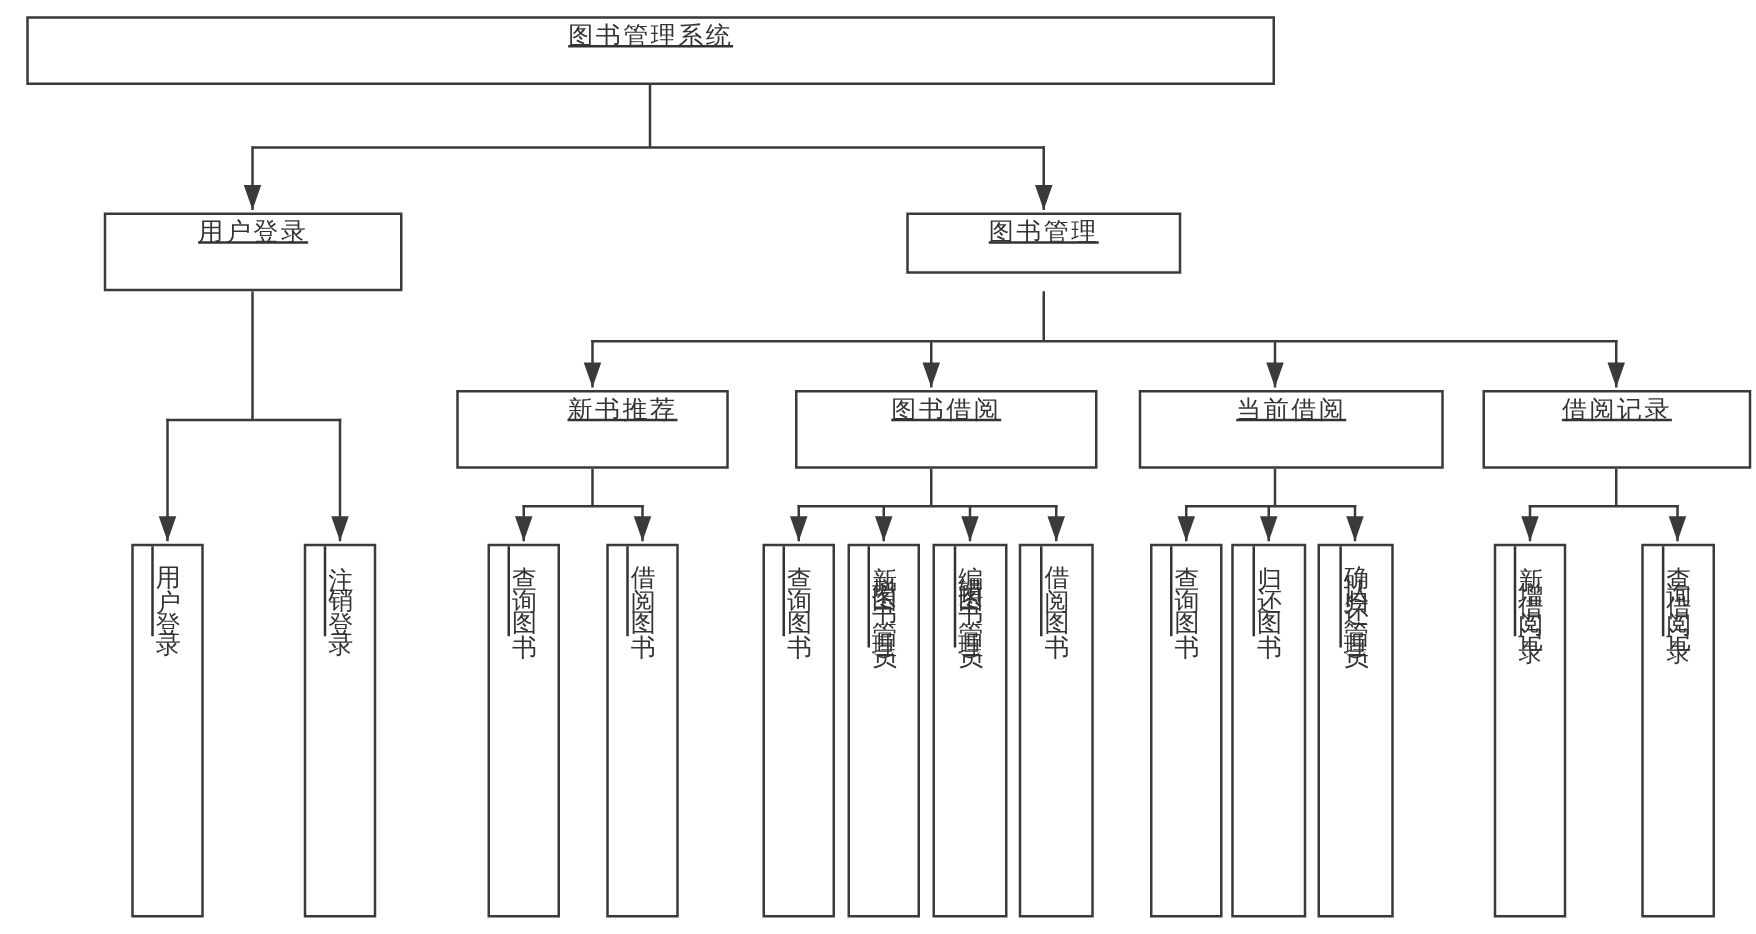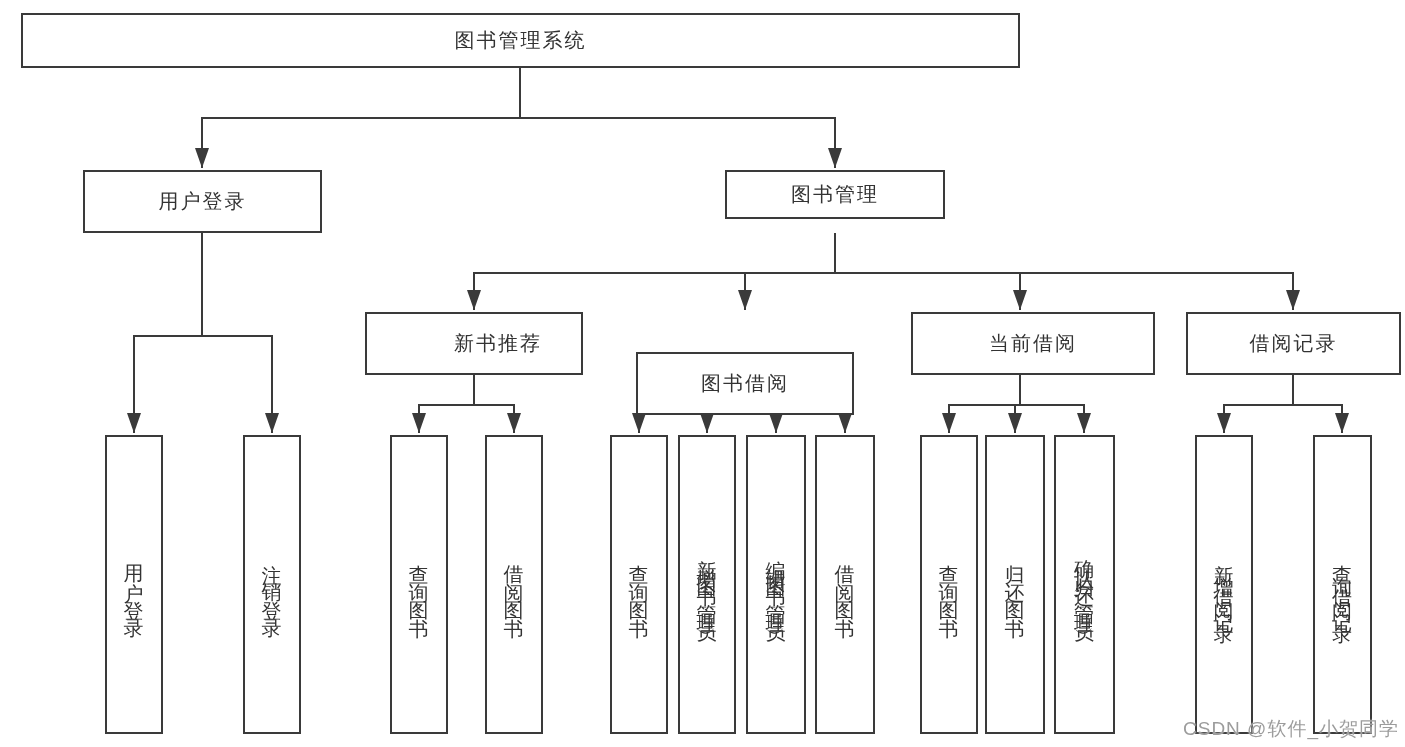--- a/index.html
+++ b/index.html
@@ -21,23 +21,23 @@
     top: 0;
     z-index: 1;
   }
   .node {
     position: absolute;
     box-sizing: border-box;
     border: 2px solid #3a3a3a;
     background: #ffffff;
     color: #333333;
     display: flex;
-    align-items: center;
     justify-content: center;
     z-index: 2;
+    text-decoration: underline;
   }
   .node .lbl {
     font-size: 20px;
     letter-spacing: 2px;
     white-space: nowrap;
   }
   .node.leaf .lbl {
     writing-mode: vertical-rl;
     text-orientation: mixed;
     white-space: normal;
@@ -46,21 +46,21 @@
   .v-short .lbl { letter-spacing: 18px; }
   .v-mid   .lbl { letter-spacing: 12px; }
   .v-long  .lbl { letter-spacing: 9px; }
 
   
   #n-root   { left: 21px;   top: 13px;  width: 999px; height: 55px; }
   #n-login  { left: 83px;   top: 170px; width: 239px; height: 63px; }
   #n-mgmt   { left: 725px;  top: 170px; width: 220px; height: 49px; }
 
   #n-s0 { left: 365px;  top: 312px; width: 218px; height: 63px; padding-left: 48px; }
-  #n-s1 { left: 636px;  top: 312px; width: 218px; height: 63px; margin-top: 40px; }
+  #n-s1 { left: 636px;  top: 312px; width: 242px; height: 63px; }
   #n-s2 { left: 911px;  top: 312px; width: 244px; height: 63px; }
   #n-s3 { left: 1186px; top: 312px; width: 215px; height: 63px; }
 
   .leaf { top: 435px; height: 299px; width: 58px; }
   #n-l0  { left: 105px;  }
   #n-l1  { left: 243px;  }
   #n-l2  { left: 390px;  }
   #n-l3  { left: 485px;  }
   #n-l4  { left: 610px;  }
   #n-l5  { left: 678px;  }
@@ -200,15 +200,14 @@
     <span class="lbl">确认归还（管理员）</span>
   </div>
 
   <div class="node leaf v-mid" id="n-l11">
     <span class="lbl">新增借阅记录</span>
   </div>
   <div class="node leaf v-mid" id="n-l12">
     <span class="lbl">查询借阅记录</span>
   </div>
 
-  <div id="watermark">CSDN @软件_小贺同学</div>
 
 </div>
 
 </body></html>

